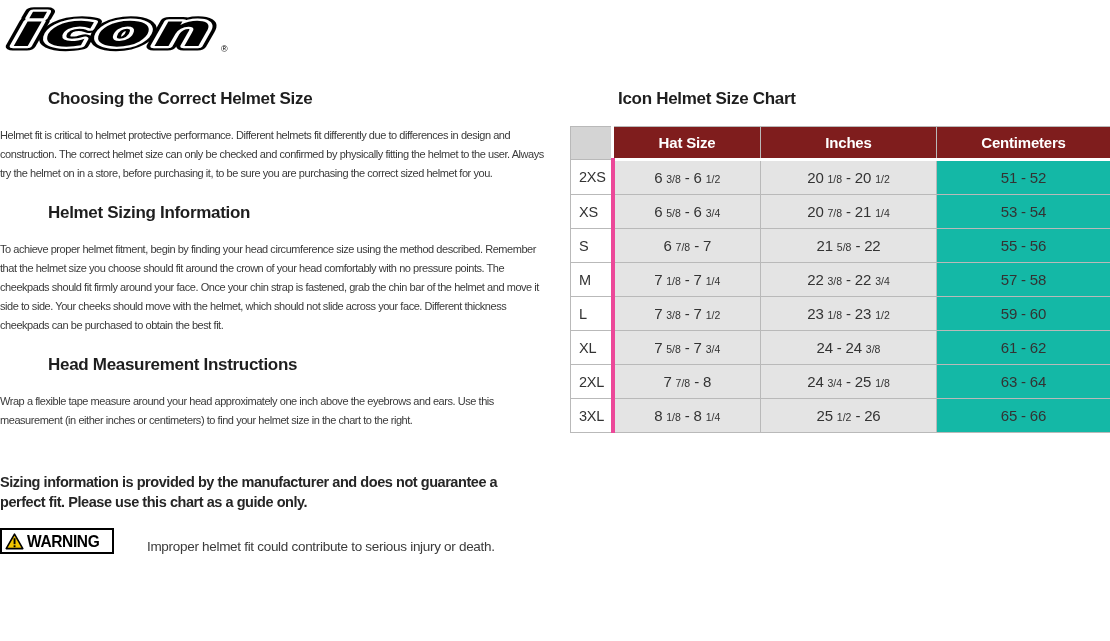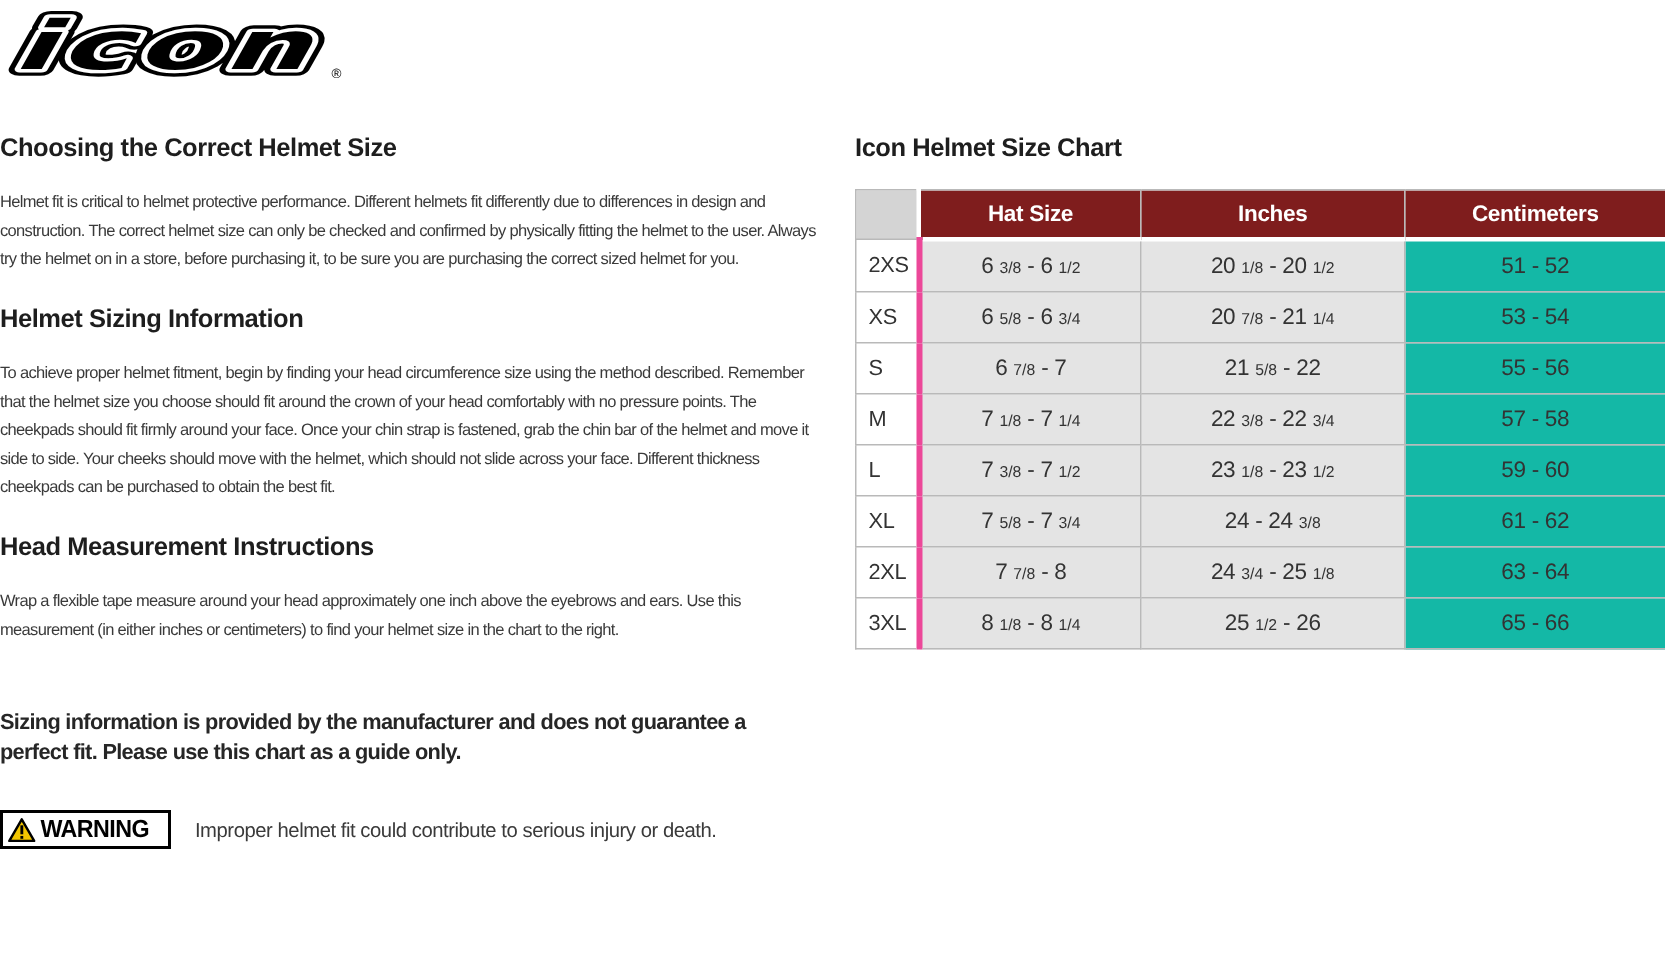--- a/index.html
+++ b/index.html
@@ -6,31 +6,31 @@
   body{
     width:1110px;height:641px;overflow:hidden;background:#ffffff;
     font-family:"Liberation Sans",sans-serif;color:#3a3a3a;
   }
   .logo-wrap{padding:5px 0 0 0;height:48px;}
   .cols{display:flex;margin-top:35px;}
   .left-col{width:545px;}
   .right-col{width:540px;margin-left:25px;}
   h2{
     font-size:17px;line-height:21px;font-weight:bold;color:#1e1e1e;
-    margin:0 0 17px 0;letter-spacing:-0.3px;
+    margin:0 0 17px 0;letter-spacing:-0.3px;padding-left:48px;
   }
   p.body{
     font-size:11px;line-height:19px;margin:0 0 19px 0;
     letter-spacing:-0.45px;color:#3a3a3a;
   }
   .disclaimer{
     font-weight:bold;font-size:14.5px;line-height:20px;color:#262626;
     letter-spacing:-0.45px;margin:42px 0 0 0;
   }
-  .warn-row{display:flex;align-items:center;margin-top:28px;}
+  .warn-row{display:flex;align-items:flex-end;margin-top:16px;gap:17px;}
   .warn-badge{
     display:inline-flex;align-items:center;border:2px solid #000;
     background:#fff;height:22px;padding:0 8px 0 3px;
   }
   .warn-badge .tri{margin-right:3px;display:block;}
   .warn-label{
     font-weight:bold;font-size:16.5px;color:#000;letter-spacing:-0.4px;
     transform:scaleX(0.94);transform-origin:left center;white-space:nowrap;
   }
   .warn-text{margin-left:16px;font-size:13.5px;letter-spacing:-0.3px;color:#3a3a3a;}

